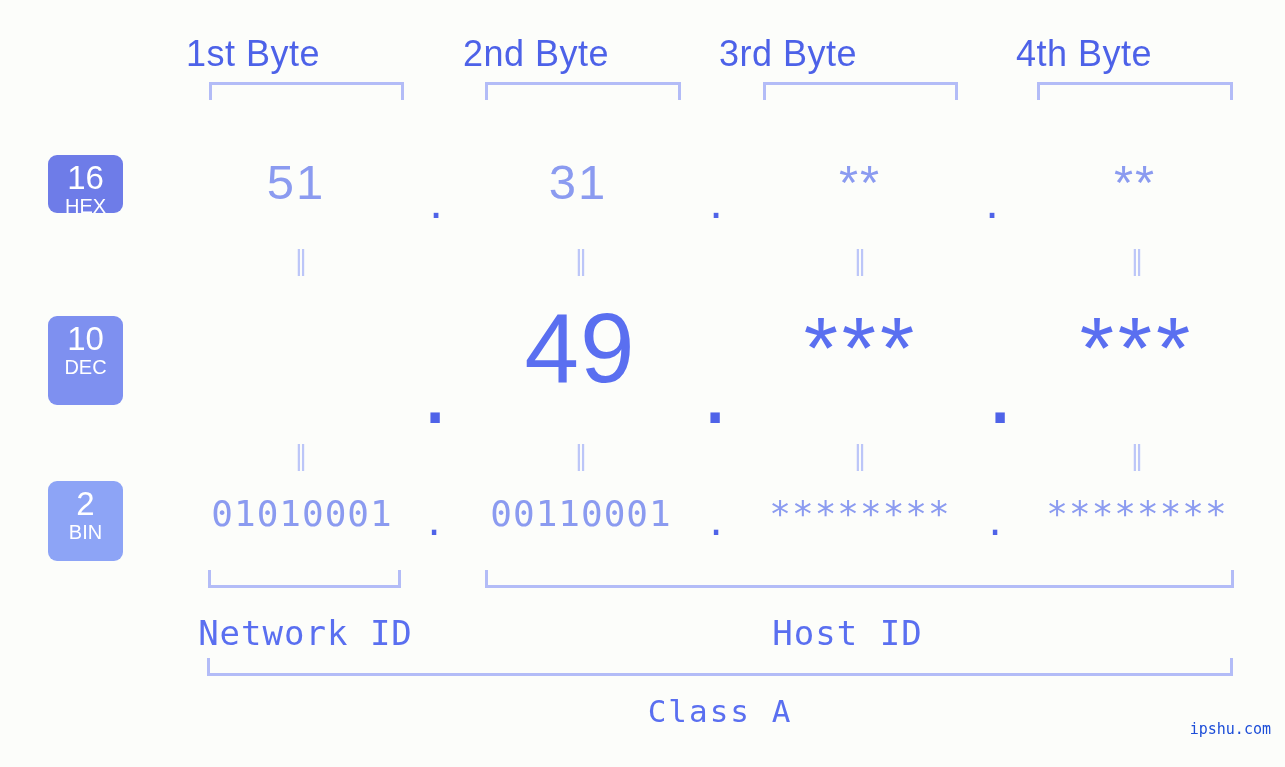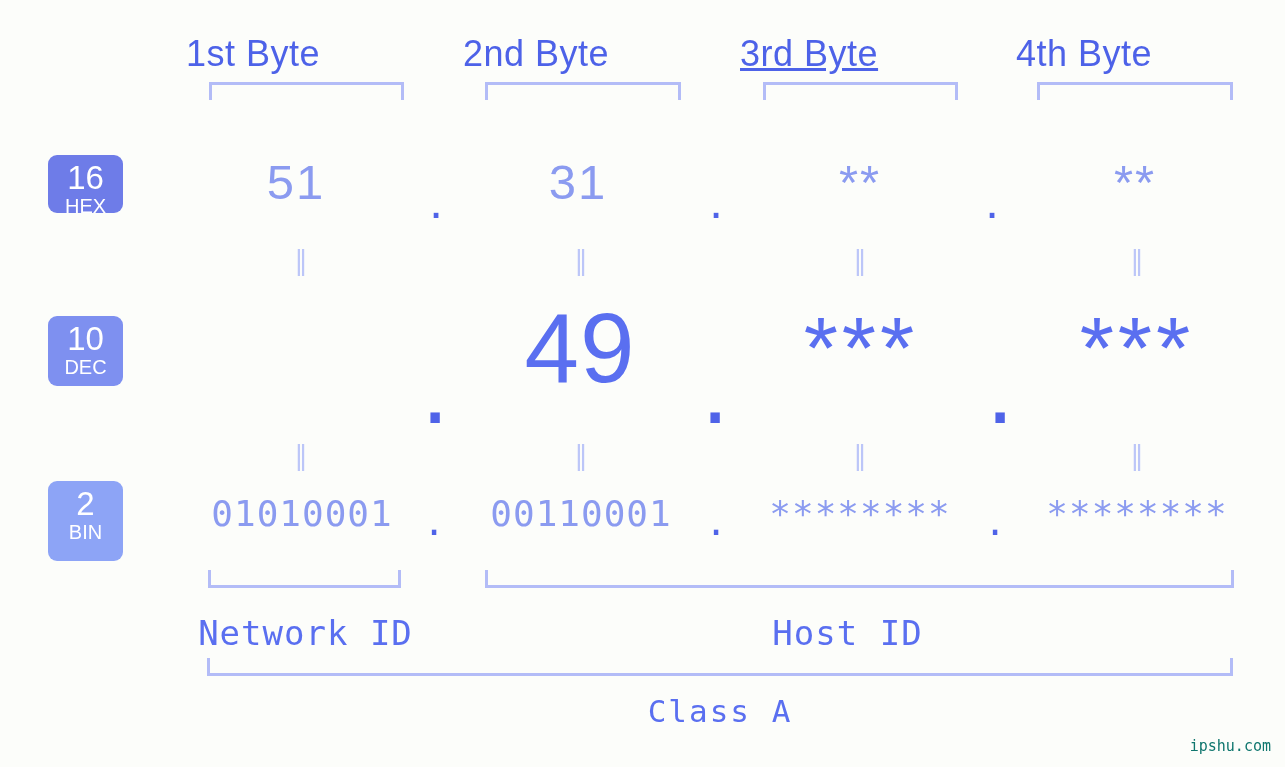--- a/index.html
+++ b/index.html
@@ -72,21 +72,21 @@
     font-family: "Liberation Sans", sans-serif;
   }
   .badge .abbr {
     display: block;
     font-size: 20px;
     line-height: 22px;
     font-weight: 400;
     font-family: "Liberation Sans", sans-serif;
   }
   #badge-hex { top: 155px; height: 58px; background: #6e7ce8; }
-  #badge-dec { top: 316px; height: 70px; background: #7e90f0; }
+  #badge-dec { top: 316px; height: 89px; background: #7e90f0; }
   #badge-bin { top: 481px; height: 80px; background: #8da4f6; }
 
   
   .val-cell {
     position: absolute;
     width: 240px;
     text-align: center;
     white-space: nowrap;
   }
   .dot {
@@ -182,35 +182,35 @@
     font-size: 31px;
     color: #5a6ff0;
     font-family: "DejaVu Sans Mono", monospace;
     letter-spacing: 2px;
   }
 
   
   #watermark {
     position: absolute;
     right: 14px;
-    bottom: 12px;
+    bottom: 29px;
     font-size: 15px;
-    color: #0f766e;
+    color: #1d4ed8;
     font-family: "DejaVu Sans Mono", monospace;
     letter-spacing: 0px;
   }
 </style>
 </head>
 <body>
 
 <div id="stage">
 
   <div class="byte-label" style="left:186px;">1st Byte</div>
   <div class="byte-label" style="left:463px;">2nd Byte</div>
-  <div class="byte-label" style="left:740px;text-decoration:underline;">3rd Byte</div>
+  <div class="byte-label" style="left:719px;">3rd Byte</div>
   <div class="byte-label" style="left:1016px;">4th Byte</div>
 
   <div class="bracket-top" style="left:209px;  top:82px; width:195px;"></div>
   <div class="bracket-top" style="left:485px;  top:82px; width:196px;"></div>
   <div class="bracket-top" style="left:763px;  top:82px; width:195px;"></div>
   <div class="bracket-top" style="left:1037px; top:82px; width:196px;"></div>
 
   <div class="badge" id="badge-hex">
     <span class="num">16</span>
     <span class="abbr">HEX</span>

